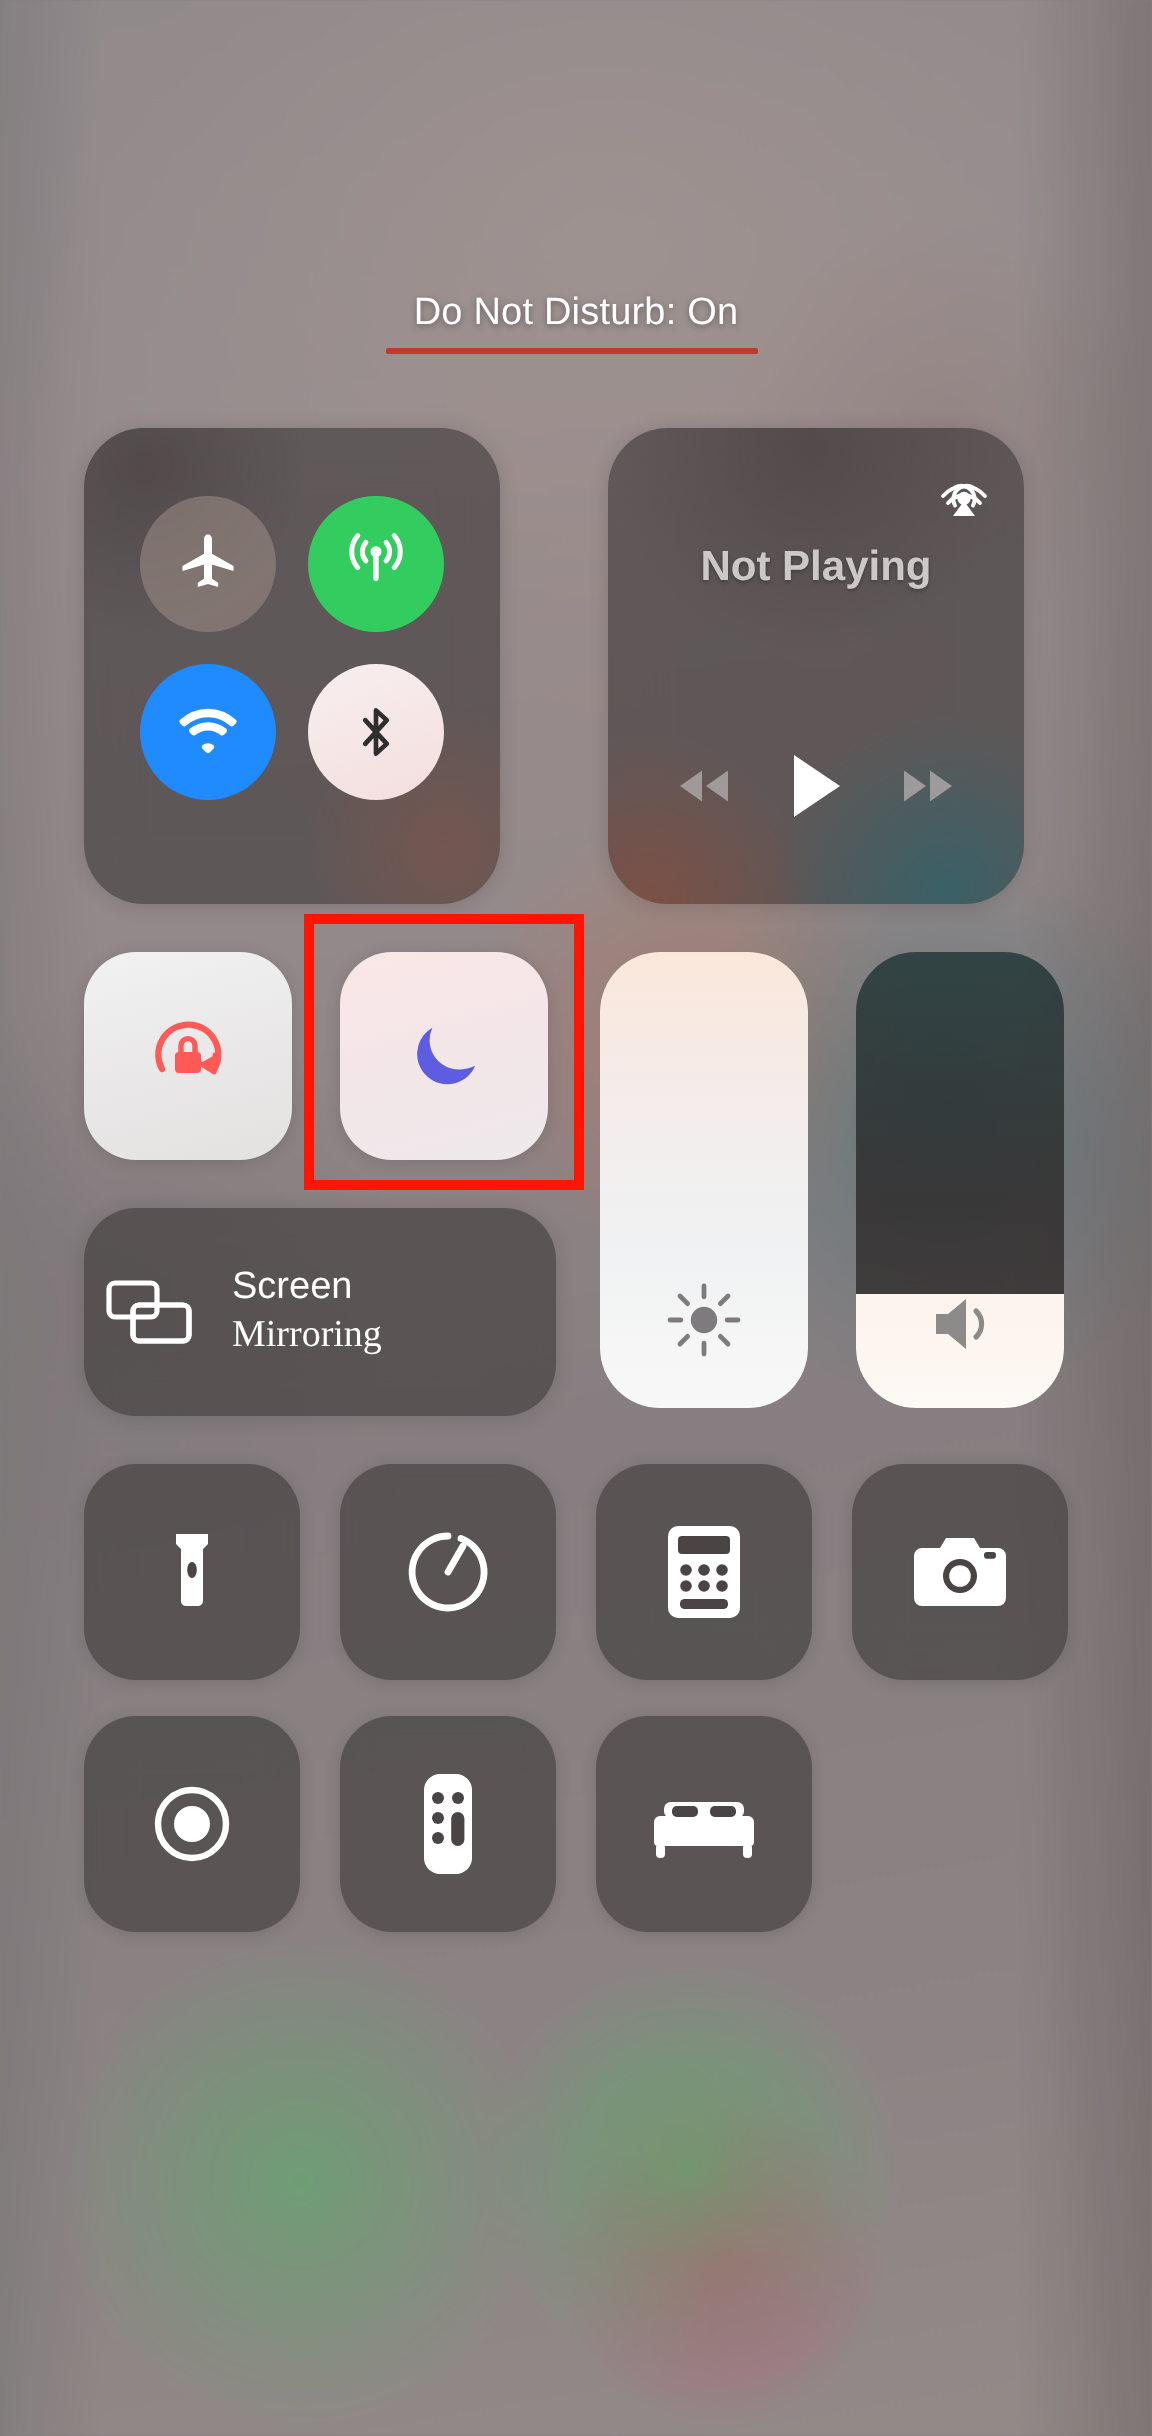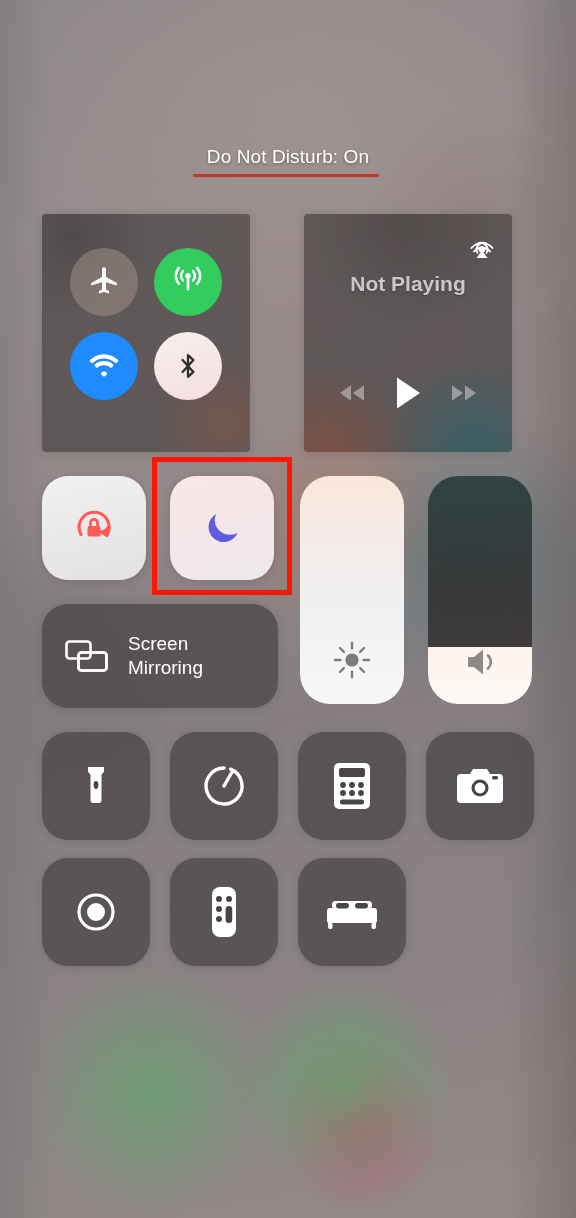--- a/index.html
+++ b/index.html
@@ -47,21 +47,21 @@
     text-shadow:0 1px 3px rgba(0,0,0,0.35);
   }
   #cc-underline {
     position:absolute; left:193px; top:174px; width:186px; height:3px;
     background:#c0392b; border-radius:1px;
   }
 
   
   .module {
     position:absolute;
-    border-radius:4px;
+    border-radius:30px;
     background: rgba(62,56,56,0.62);
     backdrop-filter: blur(14px);
     box-shadow: 0 1px 10px rgba(0,0,0,0.14);
     overflow:hidden;
   }
 
   
   #mod-connectivity { left:42px; top:214px; width:208px; height:238px; }
   #mod-connectivity .inner {
     position:absolute; inset:0;
@@ -118,21 +118,21 @@
   
   #annotation-box {
     position:absolute; left:152px; top:457px; width:140px; height:138px;
     border:5px solid #ff1500;
     pointer-events:none;
   }
 
   
   #mod-mirroring {
     left:42px; top:604px; width:236px; height:104px; border-radius:26px;
-    display:flex; align-items:center; padding-left:22px; gap:18px;
+    display:flex; align-items:center; padding-left:10px; gap:18px;
   }
   #mirror-label { color:#fff; font-size:19px; line-height:24px; }
 
   
   .slider {
     position:absolute; width:104px; height:228px; border-radius:30px;
     overflow:hidden;
   }
   #slider-brightness { left:300px; top:476px; }
   #slider-volume     { left:428px; top:476px; }
@@ -286,21 +286,21 @@
 <div class="module" id="mod-mirroring">
   <span>
     <svg width="46" height="36" viewBox="0 0 46 36" fill="none" stroke="#ffffff" stroke-width="2.6">
       <rect x="2.5" y="3.5" width="24" height="17" rx="3"></rect>
       <rect x="14.5" y="14.5" width="28" height="18" rx="3" fill="none"></rect>
       <rect x="14.5" y="14.5" width="28" height="18" rx="3" stroke="#ffffff" fill="rgba(0,0,0,0)"></rect>
     </svg>
   </span>
   <div>
     <div id="mirror-label">Screen</div>
-    <div id="mirror-label2" style="color:#fff;font-size:19px;line-height:24px;">Mirroring</div>
+    <div id="mirror-label2" style="color:#fff;font-size:19px;line-height:24px;font-family:Liberation Serif, serif;">Mirroring</div>
   </div>
 </div>
 
 <div class="slider" id="slider-brightness">
   <div class="slider-track"></div>
   <div class="slider-fill" id="fill-brightness" style="height: 100%;"></div>
   <div class="slider-glyph">
     <svg width="44" height="44" viewBox="0 0 44 44" fill="none" stroke="#7d7b7d" stroke-width="2.4" stroke-linecap="round">
       <circle cx="22" cy="22" r="6.6" fill="#7d7b7d" stroke="none"></circle>
       <path d="M22 5v5.4M22 33.6V39M5 22h5.4M33.6 22H39M10 10l3.8 3.8M30.2 30.2L34 34M34 10l-3.8 3.8M13.8 30.2L10 34"></path>

